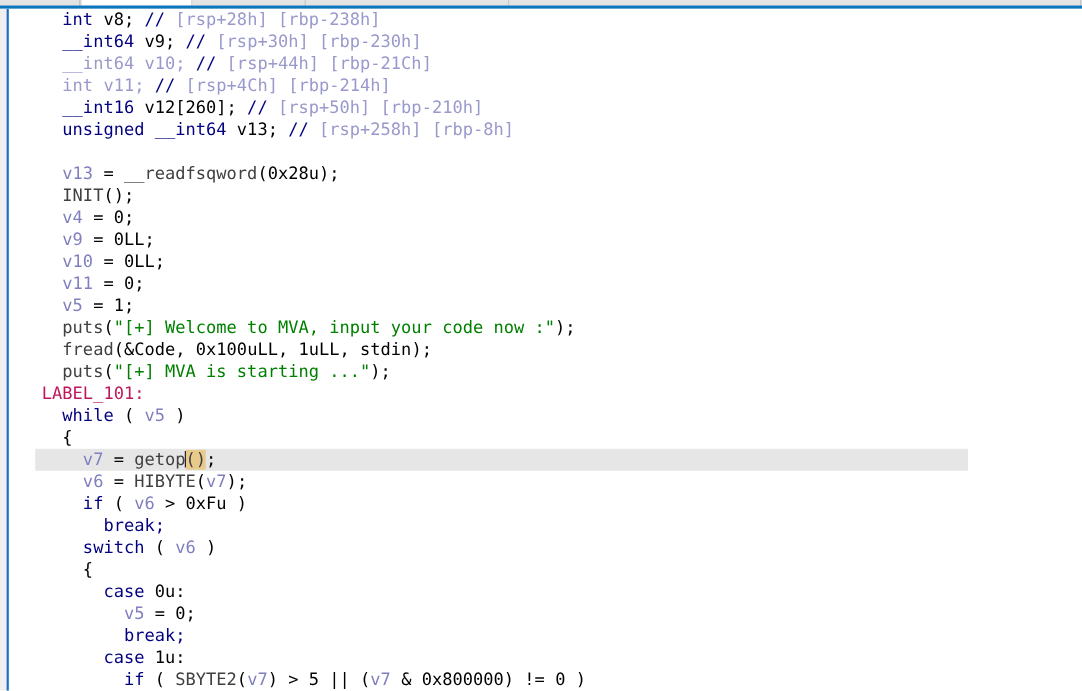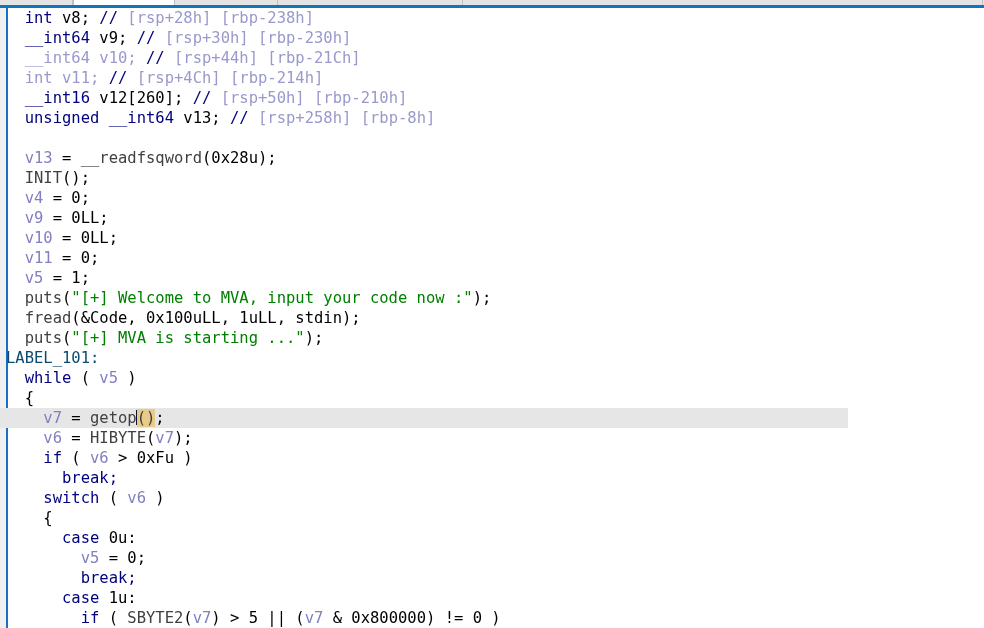--- a/index.html
+++ b/index.html
@@ -77,34 +77,35 @@
     font-size: 15.5px;
     line-height: 20px;
     white-space: pre;
   }
   .line {
     height: 20px;
     line-height: 20px;
     padding-left: 6px;
     box-sizing: border-box;
     white-space: pre;
+    margin-left: 32px;
   }
   .line.current {
     background: #e6e6e6;
     width: 848px;
   }
 
   
   .kw      { color: #000080; }
   .var     { color: #8080c0; }      
   .fn      { color: #404040; }
   .str     { color: #008000; }      
   .cmt-sl  { color: #000080; }      
   .cmt     { color: #9999cc; }      
-  .lbl     { color: #0c4a6e; }      
+  .lbl     { color: #be185d; }      
   .plain   { color: #000000; }
 
   .hl-paren {
     background: #e8ca8a;
   }
   .caret {
     display: inline-block;
     width: 2px;
     height: 15px;
     background: #101030;

